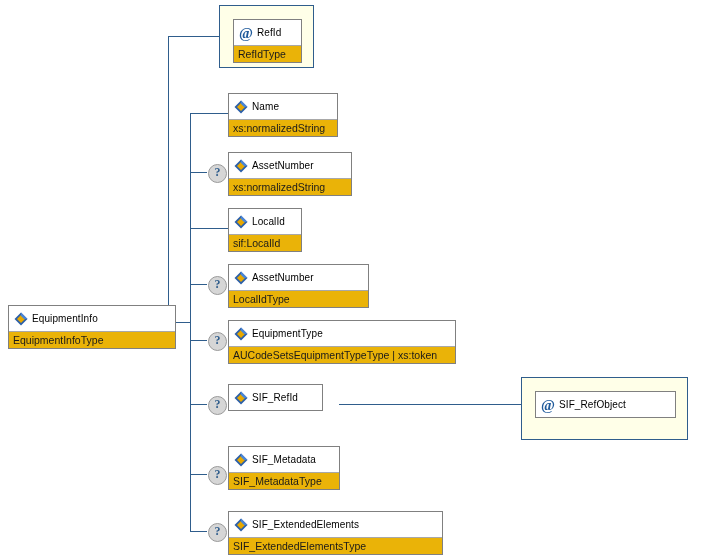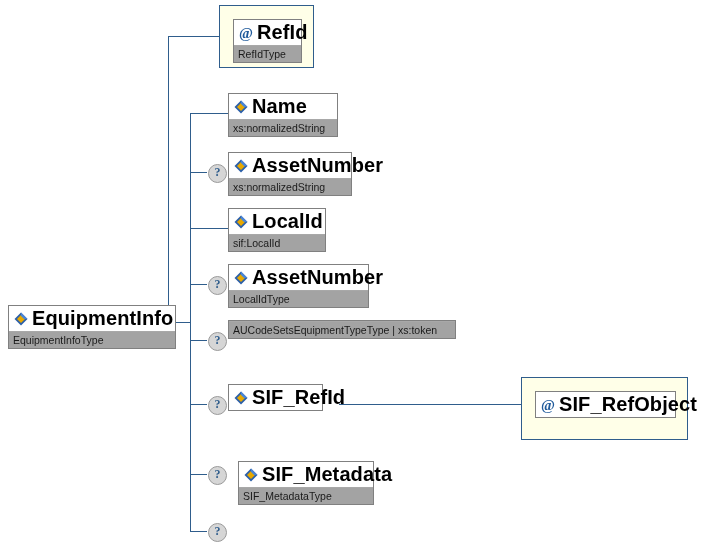--- a/index.html
+++ b/index.html
@@ -39,30 +39,30 @@
   .node .title {
     box-sizing: border-box;
     height: 25px;
     background: #ffffff;
     display: flex;
     align-items: center;
     padding-left: 4px;
     white-space: nowrap;
   }
   .node .title .label {
-    font-size: 20px;
-    font-weight: bold;
+    font-size: 10px;
+    font-weight: normal;
     color: #000000;
     letter-spacing: 0.1px;
     margin-left: 3px;
   }
   .node .type {
     box-sizing: border-box;
     border-top: 1px solid #a8a8a8;
-    background: #a3a3a3;
+    background: #eab308;
     font-size: 10.5px;
     color: #1a1a1a;
     padding: 1px 0 1px 4px;
     height: 17px;
     line-height: 15px;
     white-space: nowrap;
     overflow: hidden;
   }
 
   
@@ -178,21 +178,21 @@
           <polygon points="8,1.5 14.5,8 8,14.5 1.5,8" fill="#2b5fa8"></polygon>
           <polygon points="8,4 12,8 8,12 4,8" fill="#e8a800"></polygon>
           <polygon points="8,1.5 14.5,8 11,8 8,5" fill="#4a86d6"></polygon>
         </svg>
       </span>
       <span class="label">AssetNumber</span>
     </div>
     <div class="type">xs:normalizedString</div>
   </div>
 
-  <div class="node" style="left:228px; top:208px; width:98px;">
+  <div class="node" style="left:228px; top:208px; width:74px;">
     <div class="title">
       <span class="ico">
         <svg width="16" height="16" viewBox="0 0 16 16">
           <polygon points="8,1.5 14.5,8 8,14.5 1.5,8" fill="#2b5fa8"></polygon>
           <polygon points="8,4 12,8 8,12 4,8" fill="#e8a800"></polygon>
           <polygon points="8,1.5 14.5,8 11,8 8,5" fill="#4a86d6"></polygon>
         </svg>
       </span>
       <span class="label">LocalId</span>
     </div>
@@ -209,20 +209,30 @@
           <polygon points="8,1.5 14.5,8 11,8 8,5" fill="#4a86d6"></polygon>
         </svg>
       </span>
       <span class="label">AssetNumber</span>
     </div>
     <div class="type">LocalIdType</div>
   </div>
 
   <div class="qmark" style="left:208px; top:332px;">?</div>
   <div class="node" style="left:228px; top:320px; width:228px;">
+    <div class="title">
+      <span class="ico">
+        <svg width="16" height="16" viewBox="0 0 16 16">
+          <polygon points="8,1.5 14.5,8 8,14.5 1.5,8" fill="#2b5fa8"></polygon>
+          <polygon points="8,4 12,8 8,12 4,8" fill="#e8a800"></polygon>
+          <polygon points="8,1.5 14.5,8 11,8 8,5" fill="#4a86d6"></polygon>
+        </svg>
+      </span>
+      <span class="label">EquipmentType</span>
+    </div>
     <div class="type">AUCodeSetsEquipmentTypeType | xs:token</div>
   </div>
 
   <div class="qmark" style="left:208px; top:396px;">?</div>
   <div class="node" style="left:228px; top:384px; width:95px;">
     <div class="title">
       <span class="ico">
         <svg width="16" height="16" viewBox="0 0 16 16">
           <polygon points="8,1.5 14.5,8 8,14.5 1.5,8" fill="#2b5fa8"></polygon>
           <polygon points="8,4 12,8 8,12 4,8" fill="#e8a800"></polygon>
@@ -240,29 +250,42 @@
           <svg width="16" height="16" viewBox="0 0 16 16">
             <text x="8" y="13" font-size="15" font-family="Liberation Serif, serif" font-weight="bold" fill="#1f5a9b" text-anchor="middle">@</text>
           </svg>
         </span>
         <span class="label">SIF_RefObject</span>
       </div>
     </div>
   </div>
 
   <div class="qmark" style="left:208px; top:466px;">?</div>
-  <div class="node" style="left:228px; top:461px; width:136px;margin-left:10px;">
+  <div class="node" style="left:228px; top:446px; width:112px;">
     <div class="title">
       <span class="ico">
         <svg width="16" height="16" viewBox="0 0 16 16">
           <polygon points="8,1.5 14.5,8 8,14.5 1.5,8" fill="#2b5fa8"></polygon>
           <polygon points="8,4 12,8 8,12 4,8" fill="#e8a800"></polygon>
           <polygon points="8,1.5 14.5,8 11,8 8,5" fill="#4a86d6"></polygon>
         </svg>
       </span>
       <span class="label">SIF_Metadata</span>
     </div>
     <div class="type">SIF_MetadataType</div>
   </div>
 
   <div class="qmark" style="left:208px; top:523px;">?</div>
+  <div class="node" style="left:228px; top:511px; width:215px;">
+    <div class="title">
+      <span class="ico">
+        <svg width="16" height="16" viewBox="0 0 16 16">
+          <polygon points="8,1.5 14.5,8 8,14.5 1.5,8" fill="#2b5fa8"></polygon>
+          <polygon points="8,4 12,8 8,12 4,8" fill="#e8a800"></polygon>
+          <polygon points="8,1.5 14.5,8 11,8 8,5" fill="#4a86d6"></polygon>
+        </svg>
+      </span>
+      <span class="label">SIF_ExtendedElements</span>
+    </div>
+    <div class="type">SIF_ExtendedElementsType</div>
+  </div>
 
 </div>
 
 </body></html>

